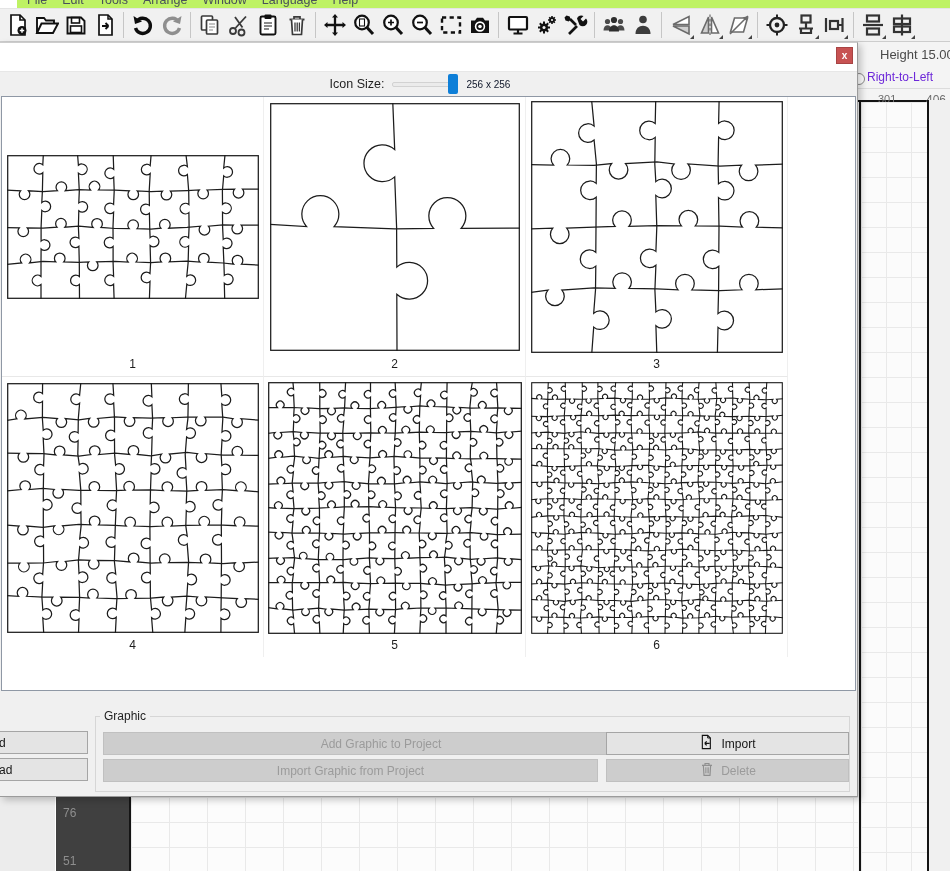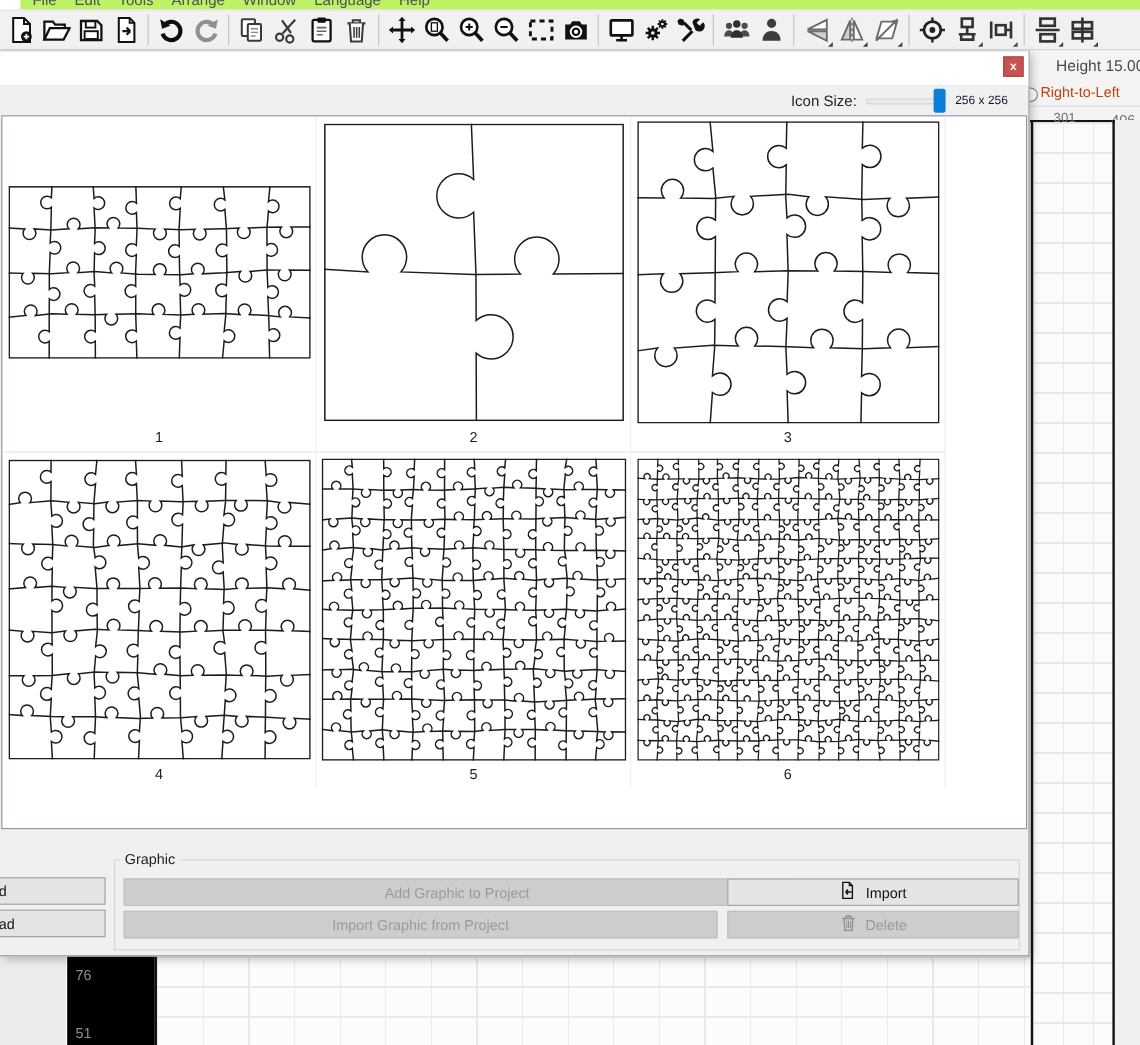--- a/index.html
+++ b/index.html
@@ -18,53 +18,53 @@
   .tbi{width:27px;height:27px;margin:0 1px;position:relative;display:flex;align-items:center;justify-content:center;flex:0 0 auto;}
   .tbi svg{width:24px;height:24px;display:block;}
   .tbi.dd::after{content:"";position:absolute;right:0;bottom:0;width:0;height:0;
                  border-left:4px solid transparent;border-bottom:4px solid #444;}
   .tbsep{width:1px;height:26px;background:#c6c6c6;margin:0 4px;flex:0 0 auto;}
 
   
   .bg-right{position:absolute;left:858px;top:42px;width:92px;height:829px;background:#f4f4f4;overflow:hidden;}
   .bgr-height{position:absolute;left:22px;top:5px;font-size:13px;color:#4a4a4a;white-space:nowrap;}
   .bgr-radio{position:absolute;left:-5px;top:31px;width:10px;height:10px;border:1px solid #8a8a8a;border-radius:50%;background:#fff;}
-  .bgr-rtl{position:absolute;left:9px;top:28px;font-size:12px;color:#c2410c;white-space:nowrap;}
+  .bgr-rtl{position:absolute;left:9px;top:28px;font-size:12px;color:#6d28d9;white-space:nowrap;}
   .bgr-sep{position:absolute;left:0;right:0;top:46px;height:1px;background:#dcdcdc;}
   .bgr-num1{position:absolute;left:20px;top:51px;font-size:11px;color:#6f6f6f;}
   .bgr-num2{position:absolute;left:68px;top:51px;font-size:12px;color:#6f6f6f;}
   .bgr-hline{position:absolute;left:0;top:58px;width:71px;height:2px;background:#141414;}
   .bgr-vline-l{position:absolute;left:1px;top:58px;bottom:0;width:2px;background:#141414;}
   .bgr-vline-r{position:absolute;left:69px;top:58px;bottom:0;width:2px;background:#141414;}
   .bgr-grid{position:absolute;left:3px;top:60px;width:66px;bottom:0;background:#fbfbfb;
     background-image:repeating-linear-gradient(to right,#e9e9e9 0 1px,transparent 1px 25px),
                      repeating-linear-gradient(to bottom,#e9e9e9 0 1px,transparent 1px 25px);}
   .bgr-fill{position:absolute;left:71px;right:0;top:58px;bottom:0;background:#f0f0f0;}
 
   
   .bg-bottom{position:absolute;left:0;top:797px;width:858px;height:74px;background:#fcfcfc;}
   .bgb-panel{position:absolute;left:0;top:0;width:55px;height:100%;background:#ececec;border-right:1px solid #ffffff;}
-  .bgb-ruler{position:absolute;left:56px;top:0;width:73px;height:100%;background:#000000;}
+  .bgb-ruler{position:absolute;left:56px;top:0;width:73px;height:100%;background:#404040;}
   .bgb-n76{position:absolute;left:7px;top:9px;font-size:12px;color:#8e8e8e;}
   .bgb-n51{position:absolute;left:7px;top:57px;font-size:12px;color:#8e8e8e;}
   .bgb-vblack{position:absolute;left:129px;top:0;bottom:0;width:2px;background:#141414;}
   .bgb-grid{position:absolute;left:131px;right:0;top:0;bottom:0;background:#fcfcfc;
     background-image:repeating-linear-gradient(to right,#e9e9e9 0 1px,transparent 1px 38px),
                      repeating-linear-gradient(to bottom,#e9e9e9 0 1px,transparent 1px 25px);}
 
   
   .dialog{position:absolute;left:0;top:42px;width:858px;height:755px;background:#f0f0f0;
           border-right:1px solid #9b9b9b;border-bottom:1px solid #9b9b9b;border-top:1px solid #cccccc;
           box-sizing:border-box;box-shadow:3px 3px 7px rgba(0,0,0,.22);}
   .dlg-topband{position:absolute;top:0;left:0;right:0;height:28px;background:#ffffff;border-bottom:1px solid #e7e7e7;}
   .dlg-close{position:absolute;top:4px;right:4px;width:17px;height:17px;background:#c75252;color:#fff;
              font-size:10px;font-weight:bold;display:flex;align-items:center;justify-content:center;
              border:1px solid #a84444;box-sizing:border-box;cursor:default;}
   .dlg-header{position:absolute;top:28px;left:0;right:0;height:26px;display:flex;align-items:center;
-              justify-content:flex-end;gap:8px;padding-right:5px;}
+              justify-content:center;gap:8px;padding-right:5px;}
   .is-label{font-size:12.5px;color:#1f1f1f;}
   .slider{width:66px;height:20px;position:relative;}
   .slider-track{position:absolute;left:0;right:2px;top:8px;height:3px;background:#ebebeb;border:1px solid #d2d2d2;border-radius:2px;}
   .slider-handle{position:absolute;right:0;top:0;width:10px;height:20px;background:#0e7fd8;border-radius:2px;}
   .is-value{font-size:10px;color:#0f172a;width:56px;}
 
   .thumb-panel{position:absolute;top:53px;left:1px;width:855px;height:595px;background:#fff;
                border:1px solid #8f98a5;box-sizing:border-box;overflow:hidden;}
   .thumb-row{display:flex;height:280px;}
   .thumb-row.r1 .cell{border-bottom:1px solid #e8e8e8;}

